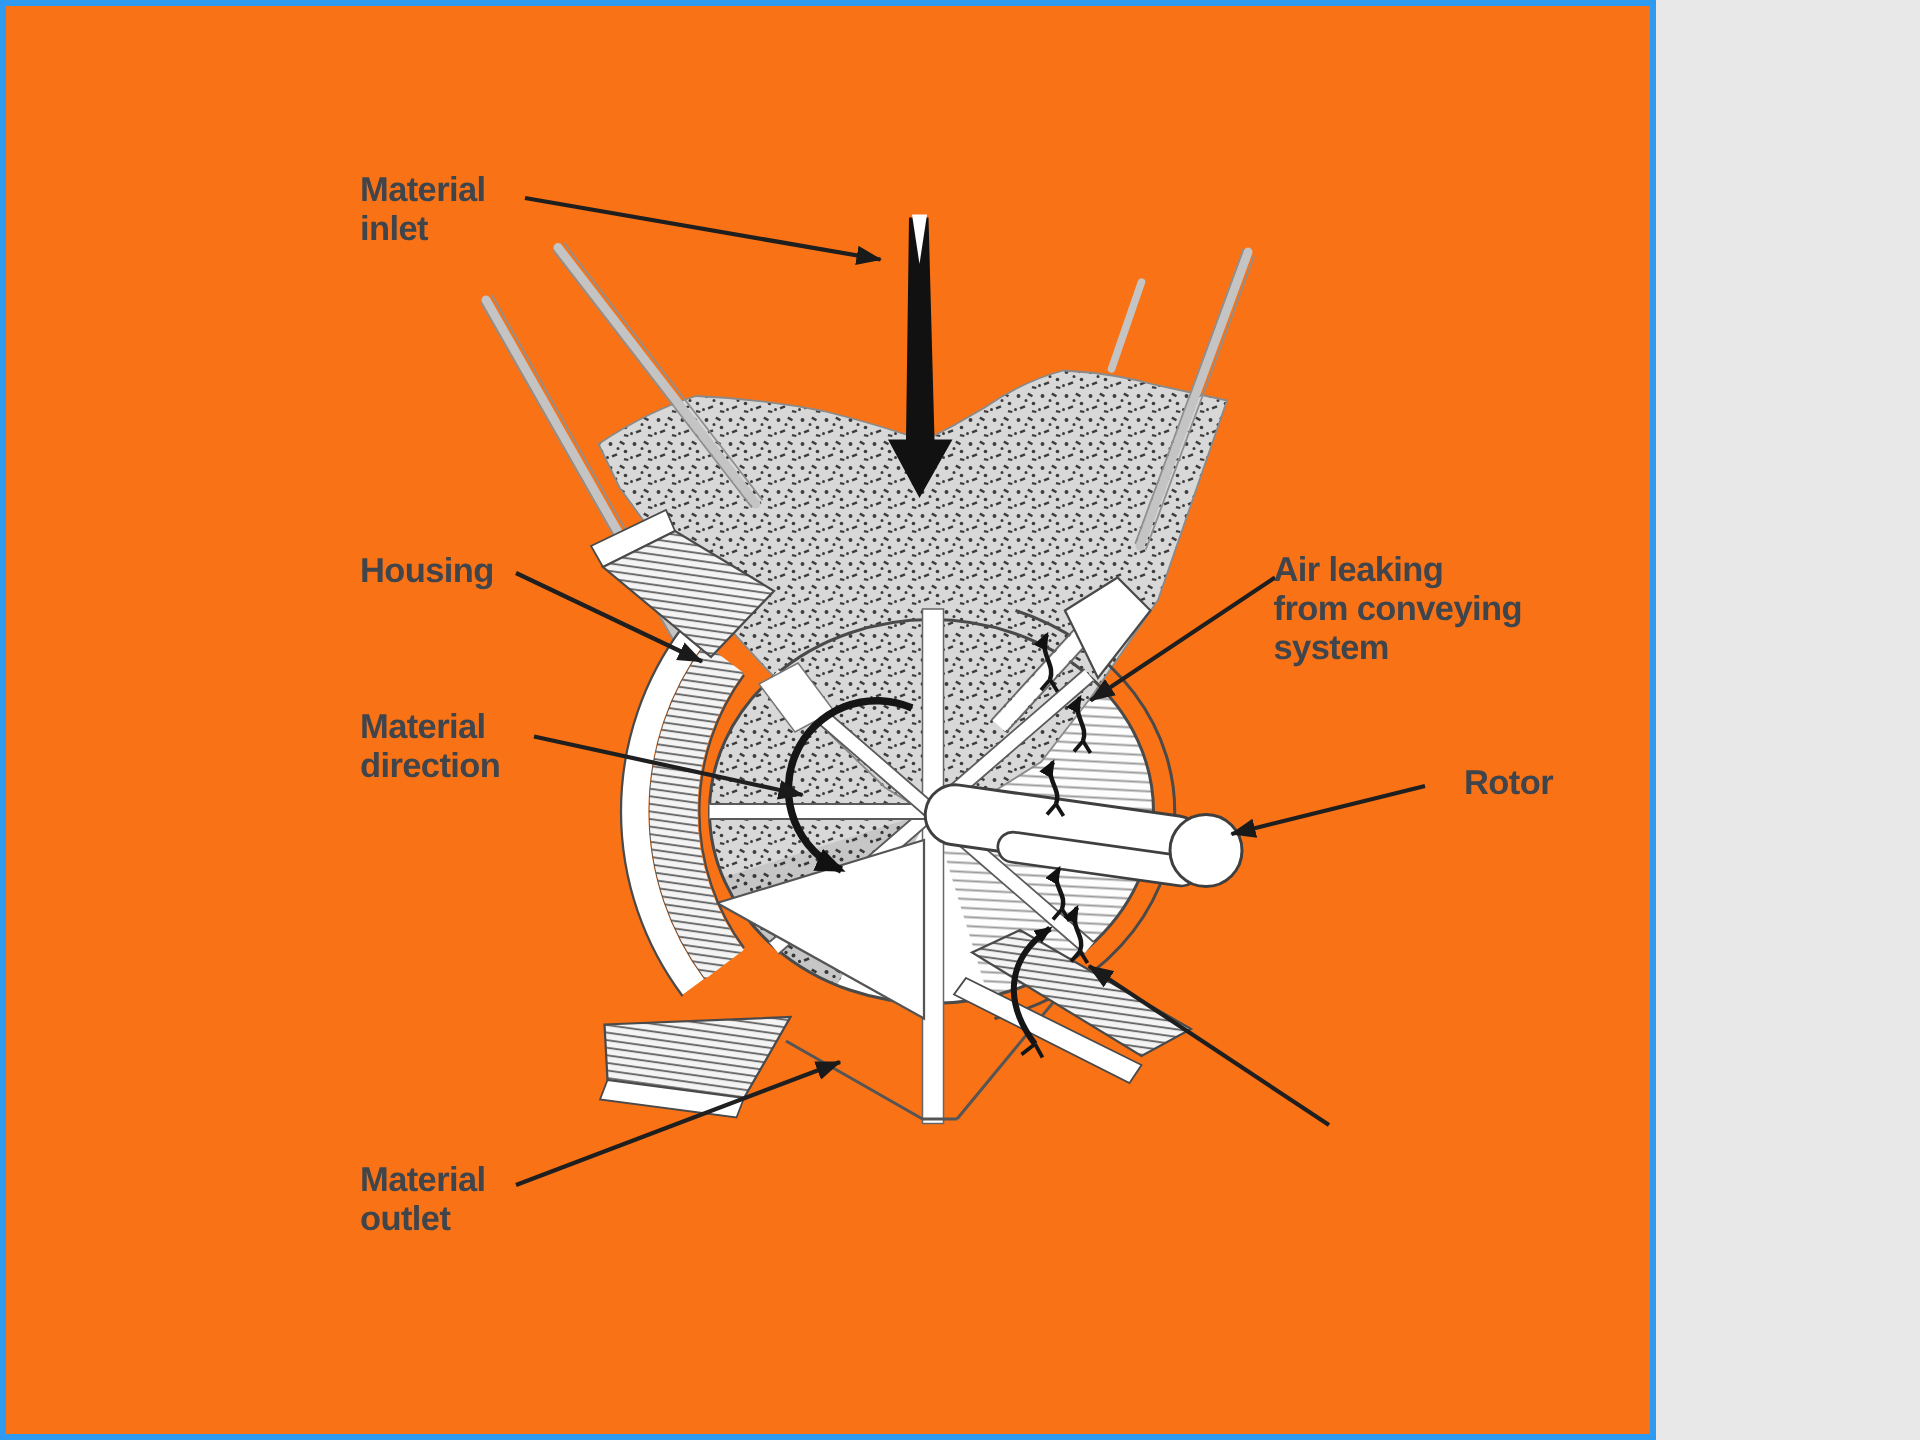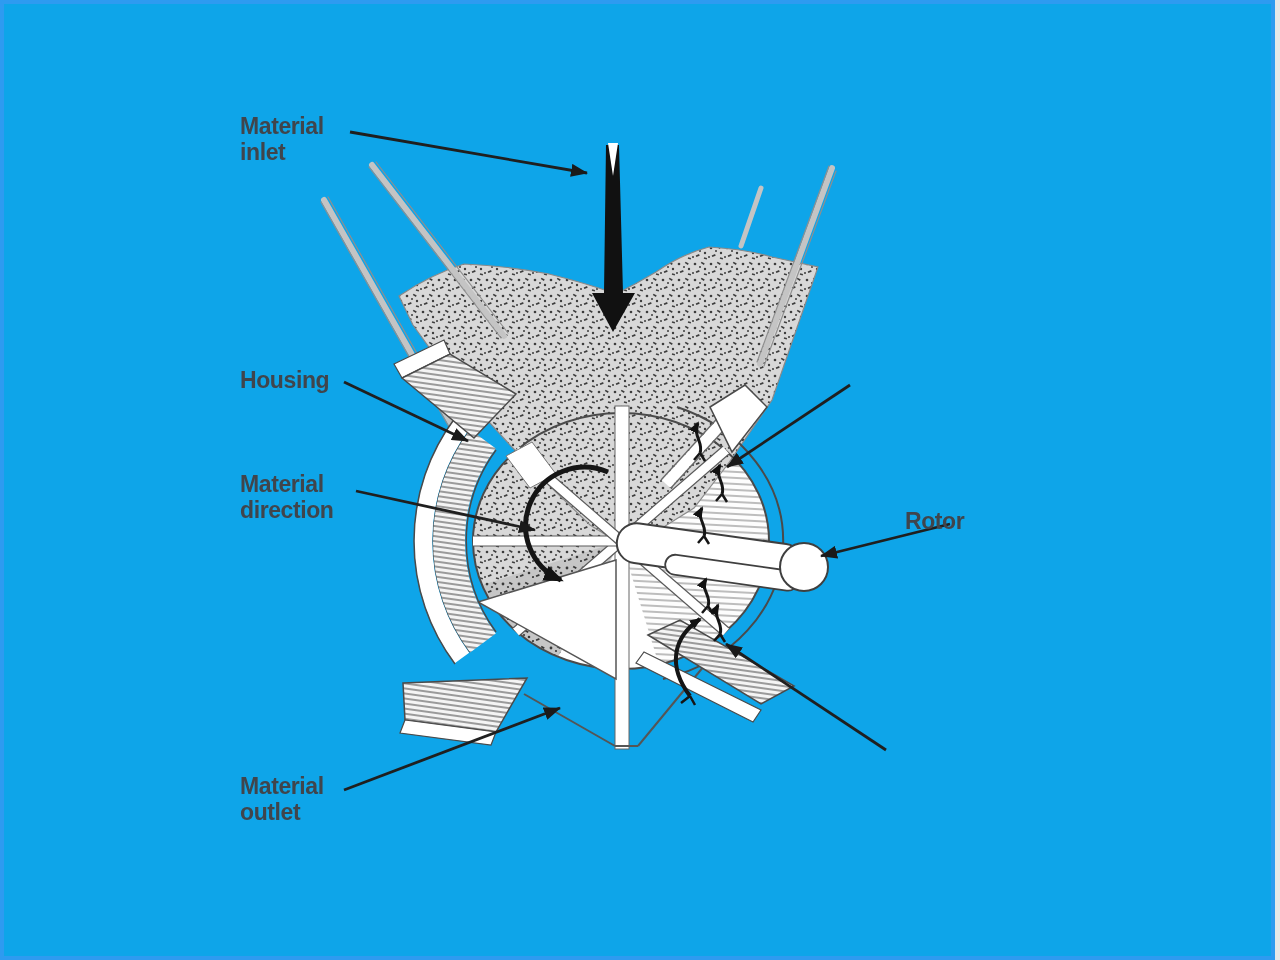--- a/index.html
+++ b/index.html
@@ -1,20 +1,20 @@
 <!DOCTYPE html>
 <html style="--frame-border: #2e9bf0; --label-text: #40454c; --line: #2f2f2f; --stipple-fill: #d8d8d8; --stipple-fill-dark: #c6c6c6; --stipple-dot: #3c3c3c; --hatch-line: #5f5f5f; --bore-hatch-line: #9a9a9a; --wall-gray: #c4c4c4;"><head>
 <meta charset="utf-8">
 <style>
   html,body { margin:0; padding:0; background:#e8e8e8; }
   .slide {
     position:relative;
-    width:1275px; height:960px;
+    width:1104px; height:960px;
     box-sizing:border-box;
-    background:#0ea5e9;
+    background:#f97316;
     border:4px solid var(--frame-border, #2e9bf0);
     overflow:hidden;
     font-family:"Liberation Sans", sans-serif;
   }
   .art { position:absolute; left:0; top:0; }
   .lbl {
     position:absolute;
     font-family:"Liberation Sans", sans-serif;
     font-weight:700;
     font-size:23px;
@@ -201,17 +201,20 @@
 inlet</div>
 
   <div class="lbl" style="left:236px; top:363px;text-align:right;">Housing</div>
 
   <div class="lbl" style="left:236px; top:467px;">Material
 direction</div>
 
   <div class="lbl" style="left:236px; top:769px;">Material
 outlet</div>
 
-
-  <div class="lbl" style="left:901px; top:504px;">Rotor</div>
+  <div class="lbl" style="left:845px; top:362px;">Air leaking
+from conveying
+system</div>
+
+  <div class="lbl" style="left:972px; top:504px;">Rotor</div>
 
 
 </div>
 
 </body></html>

